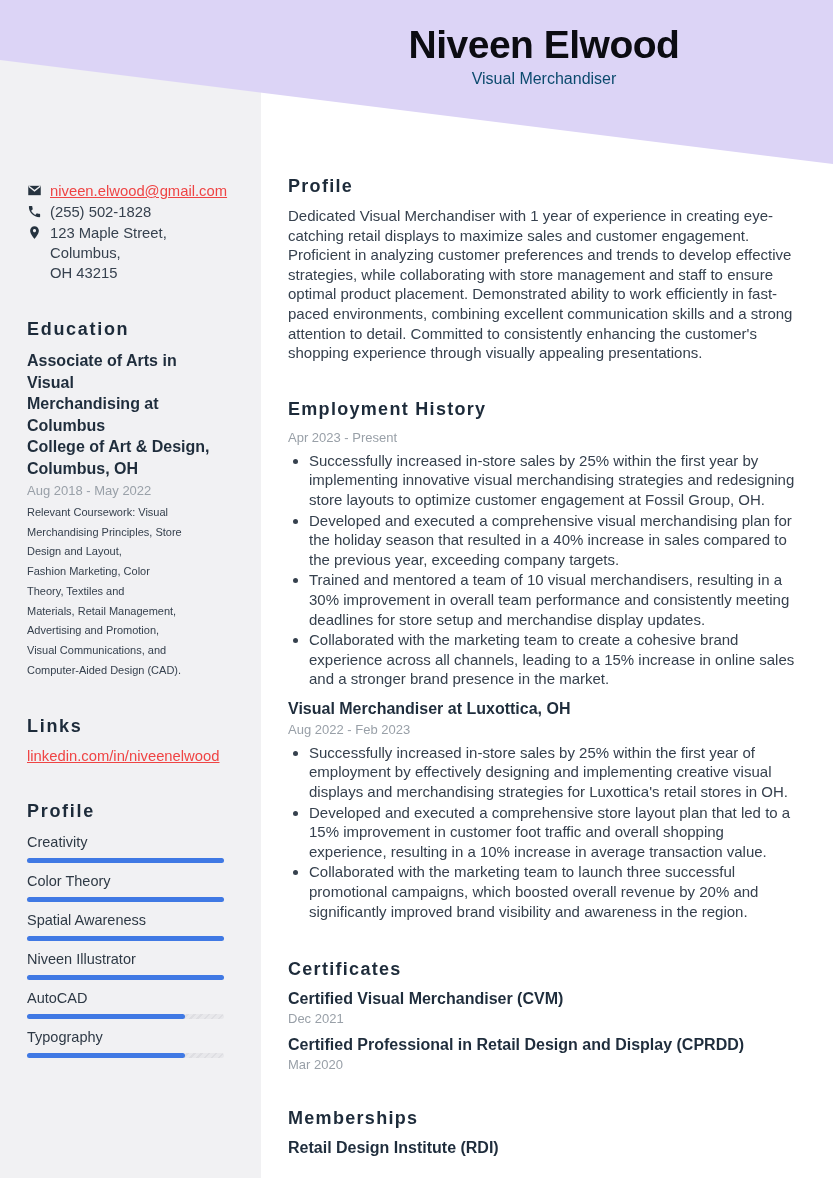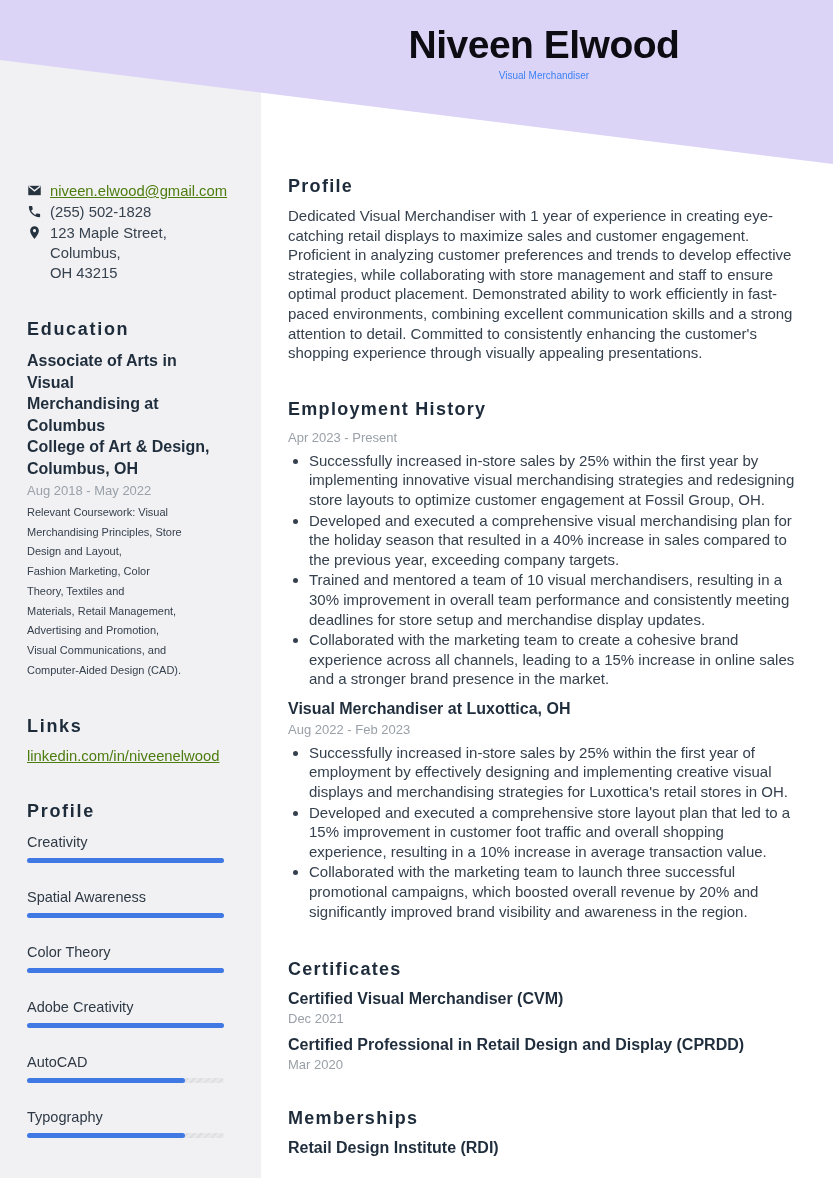--- a/index.html
+++ b/index.html
@@ -9,39 +9,39 @@
   .page{position:relative;width:833px;height:1178px;background:#ffffff;overflow:hidden;}
 
   
   .sidebar-bg{position:absolute;left:0;top:0;width:261px;height:1178px;background:#f1f1f3;}
   .header-band{position:absolute;left:0;top:0;width:833px;height:164px;background:#dcd4f6;
                clip-path:polygon(0 0,100% 0,100% 100%,0 36.6%);}
 
   
   .header-text{position:absolute;left:288px;top:24px;width:512px;text-align:center;}
   .person-name{margin:0;font-size:39px;line-height:42px;font-weight:700;color:#0c0c12;letter-spacing:-0.5px;}
-  .person-title{margin:4px 0 0 0;font-size:10px;color:#3b82f6;}
+  .person-title{margin:4px 0 0 0;font-size:16px;color:#0c4a6e;}
 
   
   .sidebar{position:absolute;left:27px;top:181px;width:199px;color:#36414e;}
   .contact-row{display:flex;align-items:flex-start;gap:8px;font-size:14.8px;line-height:20px;margin-bottom:1px;}
   .contact-icon{flex:0 0 15px;width:15px;height:15px;margin-top:2px;color:#26333f;}
   .contact-icon svg{display:block;width:15px;height:15px;}
   .prewrap{white-space:pre-line;}
-  a.link{color:#4d7c0f;text-decoration:underline;}
+  a.link{color:#ef4444;text-decoration:underline;}
   .side-heading{margin:0;font-size:18px;font-weight:700;letter-spacing:1.7px;color:#1d2b3a;}
   .mt-edu{margin-top:36px;}
   .edu-degree{margin-top:10px;font-size:16px;font-weight:700;line-height:21.5px;color:#1f2d3c;}
   .edu-date{margin-top:4px;font-size:13px;color:#99a0a8;}
   .edu-desc{margin-top:5px;font-size:11px;line-height:19.7px;color:#36414e;}
   .mt-links{margin-top:36px;}
   .side-link{margin-top:11px;font-size:14.8px;}
   .mt-skills{margin-top:37px;}
   .bar-list{margin-top:12px;}
-  .bar-item{margin-bottom:26px;}
+  .bar-item{margin-bottom:10px;}
   .bar-label{font-size:14.5px;color:#2e3945;margin:0 0 7px 0;line-height:17px;}
   .bar-track{width:197px;height:5px;border-radius:3px;
              background:repeating-linear-gradient(135deg,#e8e8eb 0 3px,#dedee2 3px 5px);}
   .bar-fill{height:5px;border-radius:3px;background:#4079e4;}
 
   
   .main{position:absolute;left:288px;top:176px;width:513px;color:#36414e;}
   .main-heading{margin:0;font-size:18px;font-weight:700;letter-spacing:1.3px;color:#1d2b3a;}
   .profile-text{margin:9px 0 0 0;font-size:15px;line-height:19.6px;}
   .mt-emp{margin-top:36px;}
@@ -124,33 +124,33 @@
 
     <h2 class="side-heading mt-skills">Profile</h2>
     <div class="bar-list">
       <div class="bar-item">
         <p class="bar-label">Creativity</p>
         <div class="bar-track">
             <div class="bar-fill" style="width: 100%;"></div>
           </div>
       </div>
       <div class="bar-item">
+        <p class="bar-label">Color Theory</p>
+        <div class="bar-track">
+            <div class="bar-fill" style="width: 100%;"></div>
+          </div>
+      </div>
+      <div class="bar-item">
         <p class="bar-label">Spatial Awareness</p>
         <div class="bar-track">
             <div class="bar-fill" style="width: 100%;"></div>
           </div>
       </div>
       <div class="bar-item">
-        <p class="bar-label">Color Theory</p>
-        <div class="bar-track">
-            <div class="bar-fill" style="width: 100%;"></div>
-          </div>
-      </div>
-      <div class="bar-item">
-        <p class="bar-label">Adobe Creativity</p>
+        <p class="bar-label">Niveen Illustrator</p>
         <div class="bar-track">
             <div class="bar-fill" style="width: 100%;"></div>
           </div>
       </div>
       <div class="bar-item">
         <p class="bar-label">AutoCAD</p>
         <div class="bar-track">
             <div class="bar-fill" style="width: 80%;"></div>
           </div>
       </div>

